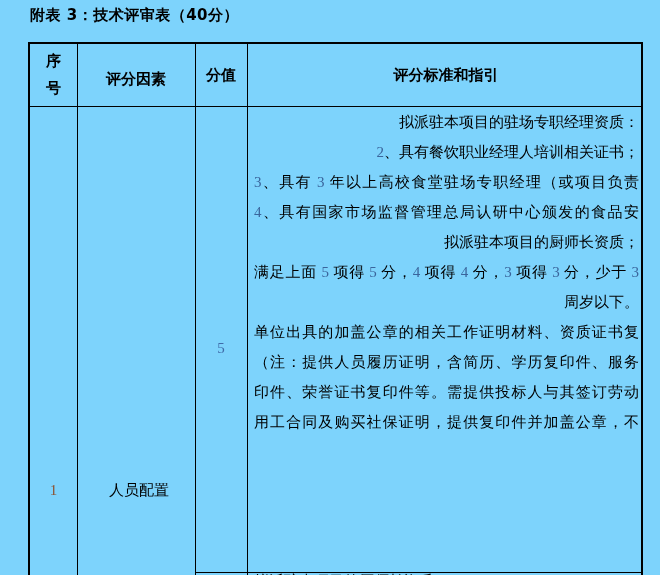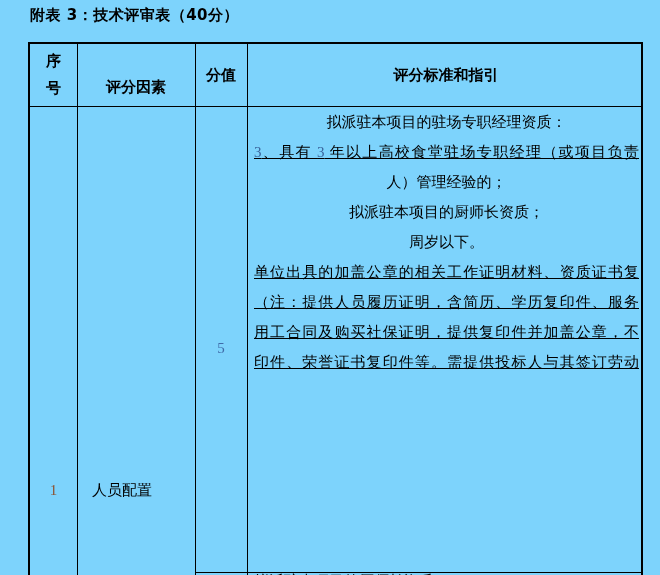--- a/index.html
+++ b/index.html
@@ -29,28 +29,28 @@
   .hl{position:absolute;height:1px;background:#000000;}
   .cell{
     position:absolute;display:flex;align-items:center;justify-content:center;
     text-align:center;font-size:15px;
   }
   .hcell{font-weight:bold;flex-direction:column;}
   .hline{line-height:27px;white-space:nowrap;}
   .gl-box{position:absolute;left:224px;top:63px;width:385px;}
   .gl{
     height:30px;line-height:30px;font-size:15px;
-    white-space:nowrap;text-align:center;
+    white-space:nowrap;text-align:right;
   }
-  .gl.j{white-space:normal;text-align:justify;text-align-last:justify;text-decoration:underline;}
+  .gl.j{white-space:normal;text-align:justify;text-align-last:justify;}
   .num{color:#3a659c;}
   .row-no{position:absolute;left:0;width:47px;top:436px;height:20px;
     line-height:20px;text-align:center;font-size:15px;color:#8c5332;}
-  .factor{position:absolute;left:62px;width:118px;top:436px;height:20px;
-    line-height:20px;font-size:15px;}
+  .factor{position:absolute;left:50px;width:118px;top:436px;height:20px;
+    line-height:20px;text-align:center;font-size:15px;}
   .score{position:absolute;left:165px;width:52px;top:294px;height:20px;
     line-height:20px;text-align:center;font-size:15px;color:#3f6ba8;}
   .clip-line{
     position:absolute;left:224px;top:522px;width:385px;height:30px;
     line-height:30px;font-size:15px;white-space:nowrap;
   }
 </style>
 </head>
 <body>
 
@@ -63,42 +63,44 @@
     <div class="vl" style="left:47px"></div>
     <div class="vl" style="left:165px"></div>
     <div class="vl" style="left:217px"></div>
     <div class="hl" style="top:62px;left:0;width:615px"></div>
     <div class="hl" style="top:528px;left:165px;right:0"></div>
 
     <div class="cell hcell" style="left:0;top:0;width:47px;height:62px">
       <div class="hline">序</div>
       <div class="hline">号</div>
     </div>
-    <div class="cell hcell" style="left:47px;top:12px;width:118px;height:62px">
+    <div class="cell hcell" style="left:47px;top:4px;width:118px;height:62px">
       <div class="hline">评分因素</div>
     </div>
     <div class="cell hcell" style="left:217px;top:0;width:398px;height:62px">
       <div class="hline">评分标准和指引</div>
     </div>
     <div class="cell hcell" style="left:165px;top:0;width:52px;height:62px">
       <div class="hline">分值</div>
     </div>
 
     <div class="row-no">1</div>
     <div class="factor">人员配置</div>
     <div class="score">5</div>
 
     <div class="gl-box">
       <div class="gl wrap-num">拟派驻本项目的驻场专职经理资质：</div>
+      <div class="gl wrap-num"><span class="num">2</span>、具有餐饮职业经理人培训相关证书；</div>
       <div class="gl wrap-num j"><span class="num">3</span>、具有 <span class="num">3</span> 年以上高校食堂驻场专职经理（或项目负责</div>
-      <div class="gl wrap-num">人）管理经验的；</div>
+      <div class="gl wrap-num j"><span class="num">4</span>、具有国家市场监督管理总局认研中心颁发的食品安</div>
       <div class="gl wrap-num">拟派驻本项目的厨师长资质；</div>
+      <div class="gl wrap-num j">满足上面 <span class="num">5</span> 项得 <span class="num">5</span> 分，<span class="num">4</span> 项得 <span class="num">4</span> 分，<span class="num">3</span> 项得 <span class="num">3</span> 分，少于 <span class="num">3</span></div>
       <div class="gl wrap-num">周岁以下。</div>
       <div class="gl wrap-num j">单位出具的加盖公章的相关工作证明材料、资质证书复</div>
       <div class="gl wrap-num j">（注：提供人员履历证明，含简历、学历复印件、服务</div>
+      <div class="gl wrap-num j">印件、荣誉证书复印件等。需提供投标人与其签订劳动</div>
       <div class="gl wrap-num j">用工合同及购买社保证明，提供复印件并加盖公章，不</div>
-      <div class="gl wrap-num j">印件、荣誉证书复印件等。需提供投标人与其签订劳动</div>
     </div>
 
     <div class="clip-line">拟派驻本项目的厨师长资质：</div>
 
   </div>
 </div>
 
 </body></html>

